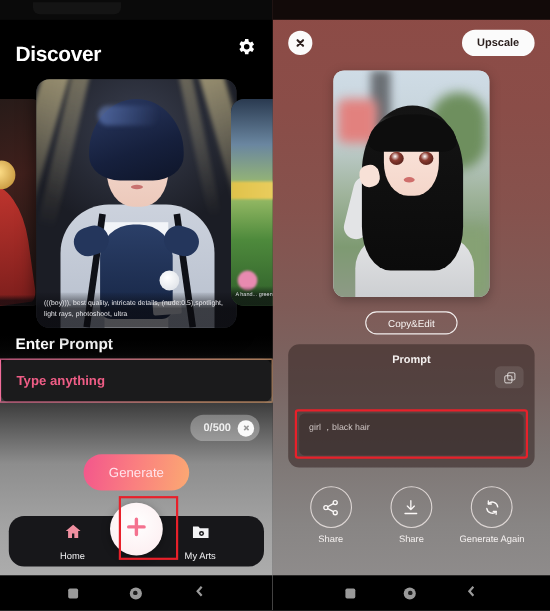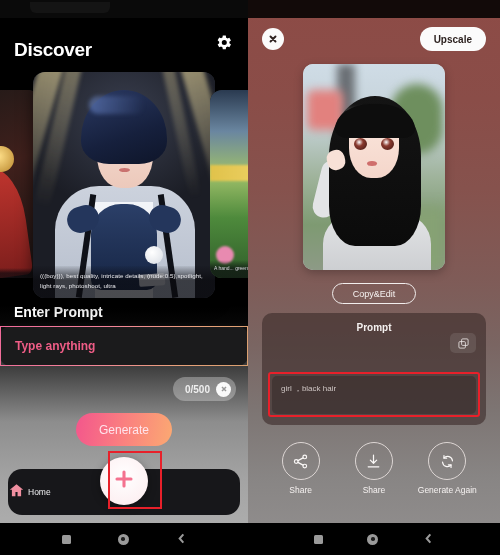--- a/index.html
+++ b/index.html
@@ -123,21 +123,21 @@
     background:linear-gradient(100deg,#f3568c 0%,#fa7e80 48%,#fba972 100%);
     color:#ffe4ec; font-size:12px; font-weight:normal;
     display:flex; align-items:center; justify-content:center;
   }
 
   
   .bottom-nav {
     position:absolute; left:8px; right:8px; bottom:40px; height:46px;
     background:#17171a; border-radius:14px; display:flex; align-items:center;
   }
-  .nav-item { flex:1; display:flex; flex-direction:row; align-items:center; gap:3px; }
+  .nav-item { flex:1; display:flex; flex-direction:column; align-items:center; gap:3px; }
   .nav-item .lbl { color:#f0f0f2; font-size:8.5px; }
   .nav-item svg { width:17px; height:17px; }
   .fab-wrap { position:absolute; left:50%; top:-12px; transform:translateX(-50%); }
   .fab {
     width:48px; height:48px; border-radius:50%;
     background:radial-gradient(circle at 50% 40%,#ffffff 0%,#fdf1f3 70%,#f9e5e9 100%);
     display:flex; align-items:center; justify-content:center;
     box-shadow:0 2px 8px rgba(0,0,0,.35);
   }
   .fab svg { width:24px; height:24px; stroke:#f4728f; stroke-width:3.1; stroke-linecap:round; }
@@ -292,20 +292,30 @@
 
     <div class="bottom-nav">
       <div class="nav-item">
         <span>
           <svg viewBox="0 0 24 24" fill="#f08fa0">
               <path d="M12 3 2.5 11h3v9h5v-6h3v6h5v-9h3z"></path>
             </svg>
         </span>
         <span class="lbl">Home</span>
       </div>
+      <div class="nav-item">
+        <span>
+          <svg viewBox="0 0 24 24" fill="#f3f3f5">
+              <path d="M2 5h7l2 2.5h11V20H2z"></path>
+              <circle cx="13" cy="14" r="3.2" fill="#17171a"></circle>
+              <circle cx="13" cy="14" r="1.3" fill="#f3f3f5"></circle>
+            </svg>
+        </span>
+        <span class="lbl">My Arts</span>
+      </div>
       <div class="fab-wrap">
         <div class="fab">
           <span>
             <svg viewBox="0 0 24 24">
                 <path d="M12 5v14M5 12h14"></path>
               </svg>
           </span>
         </div>
       </div>
       <div class="hl-box hl-fab"></div>

